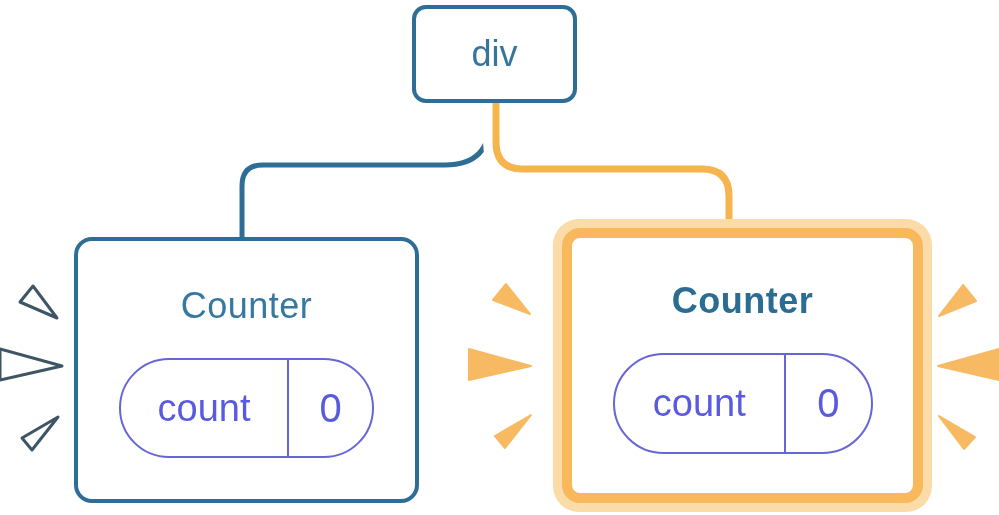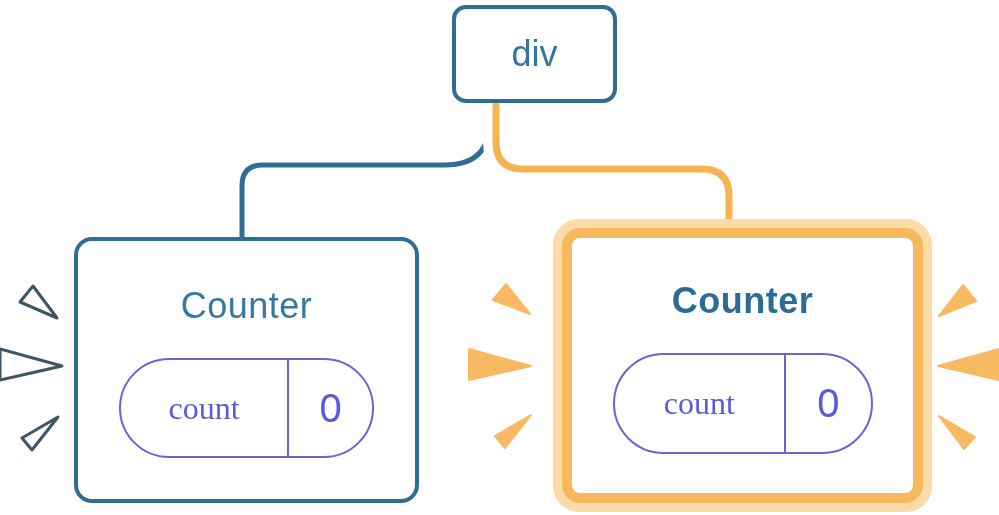--- a/index.html
+++ b/index.html
@@ -31,21 +31,21 @@
   .burst-dark{fill:#FFFFFF;stroke:var(--c-spark-outline);stroke-width:3;stroke-linejoin:round;}
   .burst-orange{fill:var(--c-orange-spark);stroke:var(--c-orange-spark);stroke-width:2;stroke-linejoin:round;}
 
   .node{
     position:absolute;z-index:2;background:#fff;
     display:flex;align-items:center;justify-content:center;
   }
   .div-node{
     left:412px;top:5px;width:165px;height:98px;
     border:4px solid var(--c-blue-border);border-radius:14px;
-    font-size:36px;color:var(--c-blue-text);margin-left:40px;
+    font-size:36px;color:var(--c-blue-text);
   }
   .card{
     flex-direction:column;gap:28px;
   }
   .card-left{
     left:74px;top:237px;width:345px;height:266px;
     border:4px solid var(--c-blue-border);border-radius:18px;
   }
   .halo{
     position:absolute;z-index:2;
@@ -64,21 +64,21 @@
   .card-title.right{color:var(--c-title-right);font-weight:700;}
   .pill{
     display:flex;align-items:stretch;height:100px;width:255px;
     border:2.5px solid var(--c-indigo-border);border-radius:60px;
     background:#fff;overflow:hidden;
   }
   .pill.wide{width:260px;height:101px;}
   .pill-name{
     flex:0 0 67%;display:flex;align-items:center;justify-content:center;
     border-right:2px solid var(--c-indigo-border);
-    font-size:32px;color:var(--c-indigo-text);font-family:Liberation Serif, serif;
+    font-size:38px;color:var(--c-indigo-text);
   }
   .pill-value{
     flex:1;display:flex;align-items:center;justify-content:center;
     font-size:40px;color:var(--c-indigo-text);
   }
 </style>
 </head>
 <body>
 
 <div class="stage">

